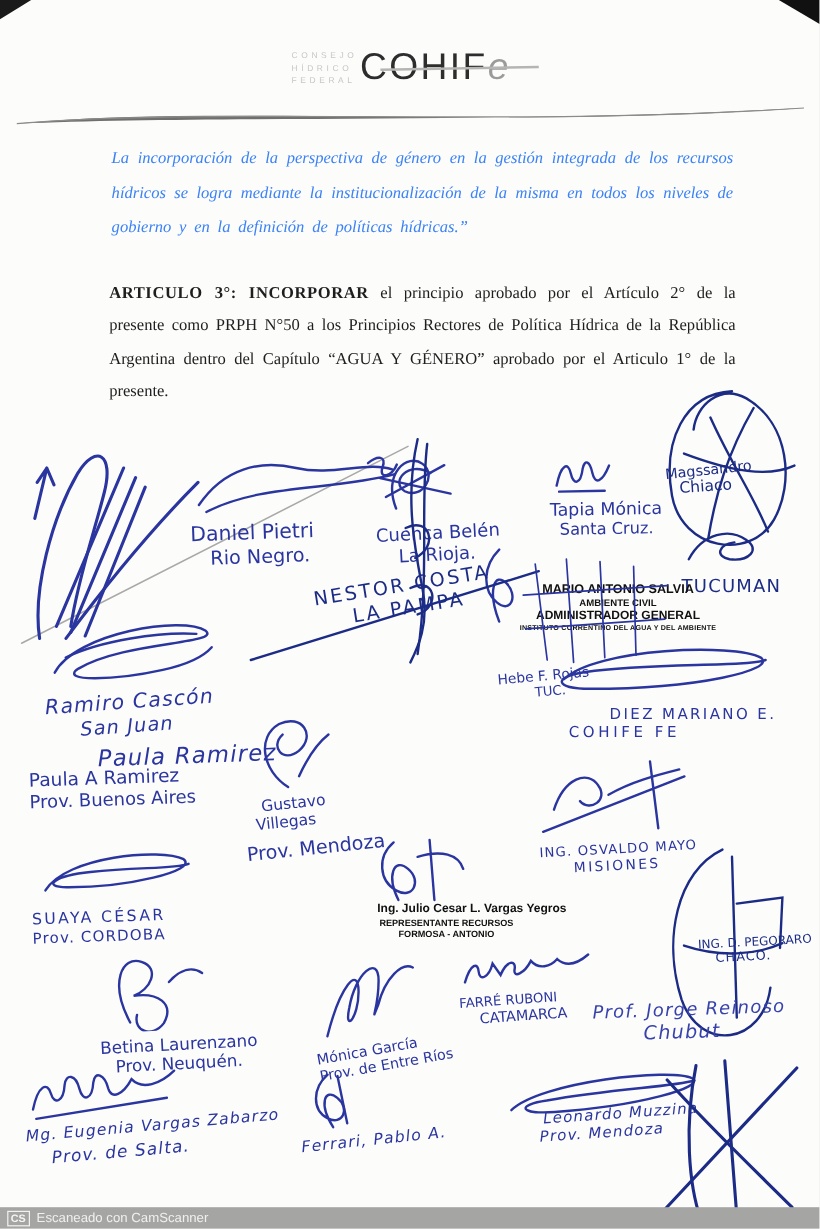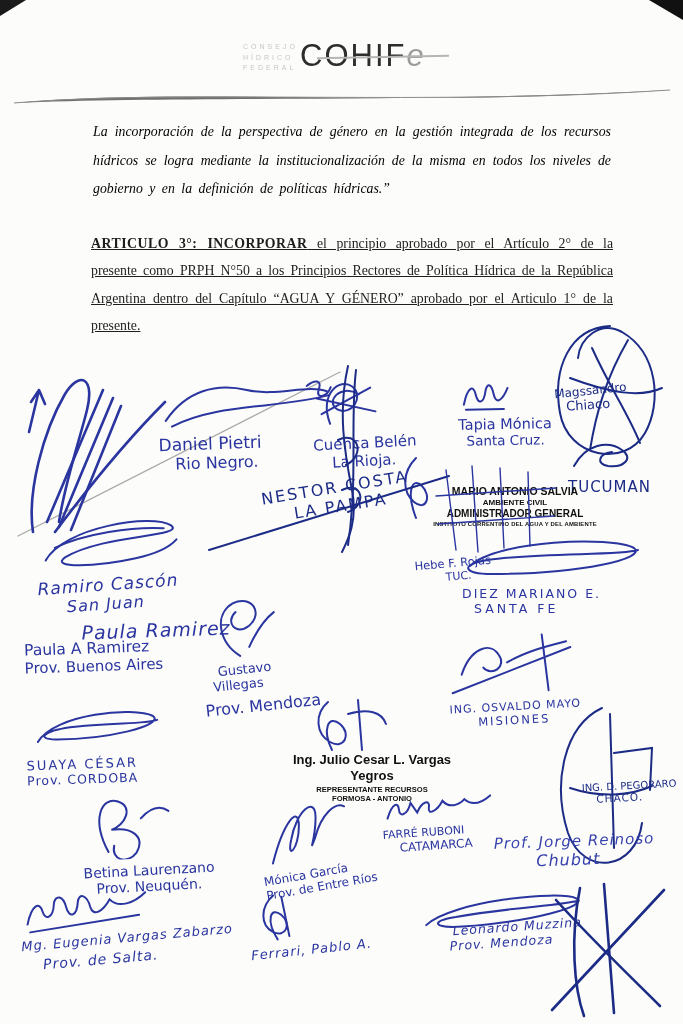--- a/index.html
+++ b/index.html
@@ -8,42 +8,42 @@
   
   .corner-tl{position:absolute;top:0;left:0;width:0;height:0;border-top:16px solid #1a1a1a;border-right:26px solid transparent;}
   .corner-tr{position:absolute;top:0;right:0;width:0;height:0;border-top:20px solid #111;border-left:34px solid transparent;}
   
   .org-small{position:absolute;left:243px;top:42px;font-family:"Liberation Sans",sans-serif;font-size:7px;letter-spacing:3px;color:#c6c6c4;line-height:1.5;}
   .logo{position:absolute;left:300px;top:38px;font-family:"Liberation Sans",sans-serif;font-weight:300;font-size:31px;letter-spacing:2px;color:#2d2d2d;}
   .logo .e{color:#9b9b9b;font-style:italic;}
   .logo-bar{position:absolute;left:317px;top:56px;width:132px;height:2px;background:#b5b5b3;transform:rotate(-1deg);}
   .swoosh{position:absolute;left:0;top:84px;}
   
-  .quote{position:absolute;left:93px;top:118px;width:518px;font-style:italic;font-size:13.8px;line-height:2.08;text-align:justify;word-spacing:3px;color:#000000;}
-  .art{position:absolute;left:91px;width:522px;font-size:13.8px;line-height:1.98;text-align:justify;word-spacing:2px;color:#1e1e1e;text-decoration:underline;}
+  .quote{position:absolute;left:93px;top:118px;width:518px;font-style:italic;font-size:13.8px;line-height:2.08;text-align:justify;word-spacing:3px;color:#3b82f6;}
+  .art{position:absolute;left:91px;width:522px;font-size:13.8px;line-height:1.98;text-align:justify;word-spacing:2px;color:#1e1e1e;}
   .art b{letter-spacing:.5px;}
   .art3{top:230px;}
   .art4{top:338px;width:430px;}
   
   .sig{position:absolute;}
   .hw{font-family:"DejaVu Sans",sans-serif;color:#2a35a0;white-space:nowrap;}
   .cursive{font-style:italic;letter-spacing:1px;}
   .ink2{color:#1c2c86;}
   .ink3{color:#3742ad;}
   .fl path{fill:none;stroke:#2a35a0;stroke-width:2;stroke-linecap:round;}
   .fl.ink2 path{stroke:#1c2c86;}
   .fl.thin path{stroke-width:1.4;}
   .fl.thick path{stroke-width:2.6;}
   .crease path{stroke:#a9a9a7;stroke-width:1.3;}
   .stamp{position:absolute;font-family:"Liberation Sans",sans-serif;color:#101010;text-align:center;font-weight:bold;line-height:1.25;}
   .stamp .s1{font-size:10.5px;}
   .stamp .s2{font-size:8px;}
   .stamp .s3{font-size:10px;}
   .stamp .s4{font-size:5.9px;letter-spacing:.2px;}
-  .stamp2 .s1{font-size:13px;}
+  .stamp2 .s1{font-size:10px;text-align:right;}
   .stamp2 .s2,.stamp2 .s3{font-size:7.6px;}
   .stamp3{line-height:1.35;}
   .stamp3 .s1{font-size:7.2px;}
   .stamp3 .s2{font-size:6.4px;}
   .stamp3 .s3{font-size:5.6px;}
   .stamp3 .s4{font-size:6.4px;}
   
   .scanbar{position:absolute;left:0;bottom:0;width:683px;height:18px;background:#a5a5a3;display:flex;align-items:center;gap:6px;padding-left:6px;box-sizing:border-box;}
   .cs-box{border:1px solid #f2f2f2;color:#f5f5f5;font-family:"Liberation Sans",sans-serif;font-size:9px;font-weight:bold;padding:0 2px;line-height:11px;}
   .scan-label{color:#f0f0ee;font-family:"Liberation Sans",sans-serif;font-size:11px;}
@@ -166,22 +166,22 @@
       <path d="M20,30 C50,18 100,14 130,18"></path>
     </svg>
     <div class="hw cursive" style="font-size:17px;">Ramiro Cascón</div>
     <div class="hw cursive" style="font-size:16px;margin-left:28px;">San Juan</div>
   </div>
 
   <div class="sig" style="left:452px;top:532px;">
     <svg class="fl" width="195" height="50" viewBox="0 0 195 50">
       <path d="M18,34 C45,8 160,4 182,16 C196,26 130,42 40,42 C10,42 8,32 36,28 C90,20 168,24 186,18"></path>
     </svg>
-    <div class="hw" style="font-size:12.5px;letter-spacing:2px;margin-left:10px;">DIEZ MARIANO E.</div>
-    <div class="hw" style="font-size:12.5px;letter-spacing:3px;margin-left:22px;">SANTA FE</div>
+    <div class="hw" style="font-size:12.5px;letter-spacing:2px;margin-left:10px;text-align:right;">DIEZ MARIANO E.</div>
+    <div class="hw" style="font-size:12.5px;letter-spacing:3px;margin-left:22px;">COHIFE FE</div>
   </div>
 
   <div class="sig" style="left:24px;top:620px;transform:rotate(-2deg);">
     <div class="hw cursive" style="font-size:19px;margin-left:58px;">Paula Ramirez</div>
     <div class="hw" style="font-size:15.5px;margin-top:-4px;">Paula A Ramirez</div>
     <div class="hw" style="font-size:15px;">Prov. Buenos Aires</div>
   </div>
 
   <div class="sig" style="left:200px;top:592px;transform:rotate(-6deg);">
     <svg class="fl" width="85" height="70" viewBox="0 0 85 70">
@@ -287,14 +287,18 @@
     <div class="hw cursive" style="font-size:12.5px;margin-left:36px;">Prov. Mendoza</div>
   </div>
 
   <svg class="fl ink2 thick" style="position:absolute;left:540px;top:878px;" width="135" height="142" viewBox="0 0 135 142">
     <path d="M12,132 L124,12"></path>
     <path d="M16,22 C50,60 92,100 120,128"></path>
     <path d="M64,6 L74,135"></path>
     <path d="M40,10 C30,60 34,110 44,138"></path>
   </svg>
 
+  <div class="scanbar">
+    <span class="cs-box">CS</span>
+    <span class="scan-label">Escaneado con CamScanner</span>
+  </div>
 
 </div>
 
 </body></html>

